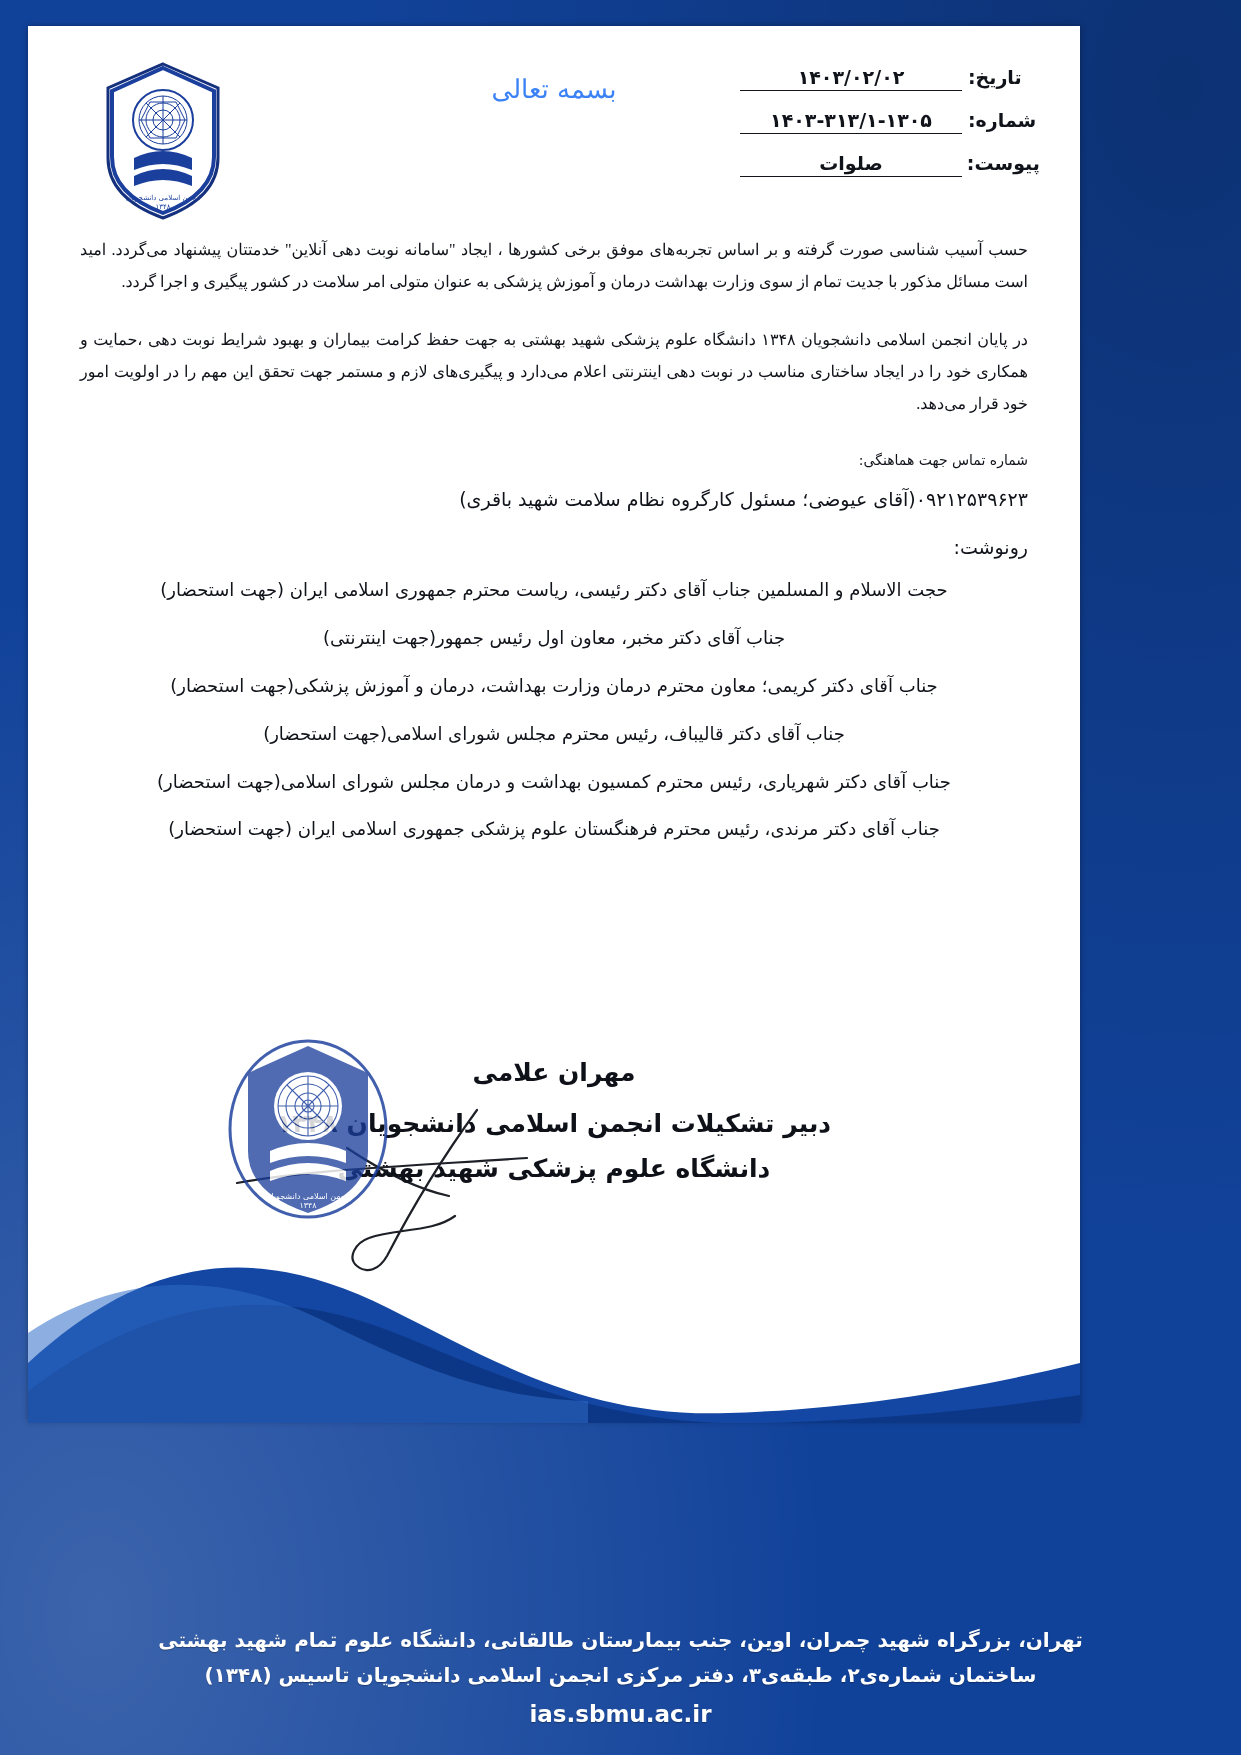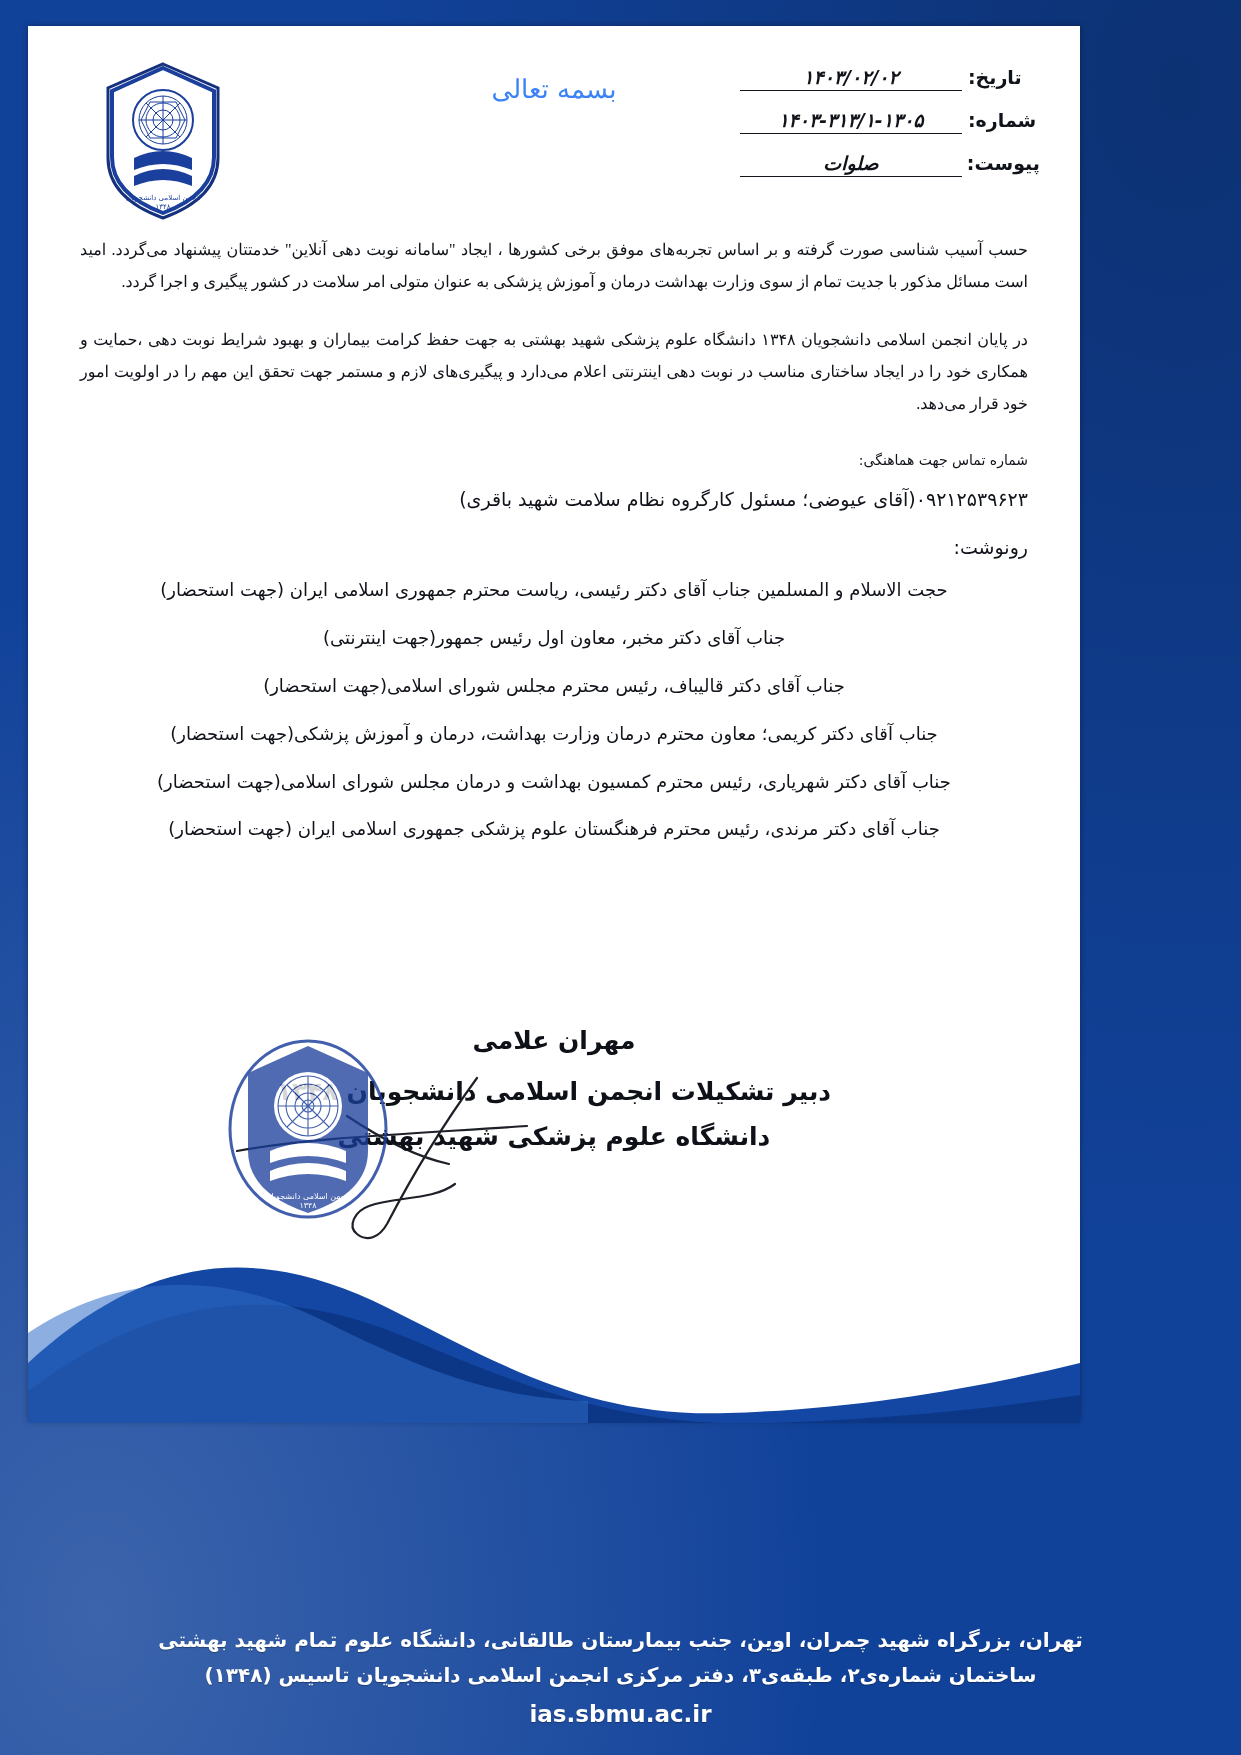--- a/index.html
+++ b/index.html
@@ -102,21 +102,20 @@
     text-align: left;
     flex: none;
   }
   .meta-value {
     flex: 1 1 auto;
     text-align: center;
     border-bottom: 1.5px solid #13161c;
     padding: 0 6px 2px 6px;
     margin-right: 6px;
     font-weight: bold;
-    font-style: italic;
   }
   .basmala {
     position: absolute;
     left: 0;
     right: 0;
     top: 48px;
     text-align: center;
     font-size: 26px;
     color: #3b82f6;
     font-family: "DejaVu Serif", "Liberation Serif", serif;
@@ -170,21 +169,21 @@
     line-height: 1.55;
     margin-bottom: 20px;
     text-align: center;
   }
 
   
   .signature {
     position: absolute;
     left: 0;
     right: 0;
-    top: 1000px;
+    top: 1032px;
     text-align: center;
   }
   .sign-block {
     position: relative;
     display: inline-block;
     padding: 0 40px;
     color: #0e1118;
   }
   .sign-name {
     font-size: 25px;
@@ -281,22 +280,22 @@
       <p class="para first">حسب آسیب شناسی صورت گرفته و بر اساس تجربه‌های موفق برخی کشورها ، ایجاد "سامانه نوبت دهی آنلاین" خدمتتان پیشنهاد می‌گردد. امید است مسائل مذکور با جدیت تمام از سوی وزارت بهداشت درمان و آموزش پزشکی به عنوان متولی امر سلامت در کشور پیگیری و اجرا گردد.</p>
       <p class="para">در پایان انجمن اسلامی دانشجویان ۱۳۴۸ دانشگاه علوم پزشکی شهید بهشتی به جهت حفظ کرامت بیماران و بهبود شرایط نوبت دهی ،حمایت و همکاری خود را در ایجاد ساختاری مناسب در نوبت دهی اینترنتی اعلام می‌دارد و پیگیری‌های لازم و مستمر جهت تحقق این مهم را در اولویت امور خود قرار می‌دهد.</p>
 
       <p class="line">شماره تماس جهت هماهنگی:</p>
       <p class="contact-num">۰۹۲۱۲۵۳۹۶۲۳(آقای عیوضی؛ مسئول کارگروه نظام سلامت شهید باقری)</p>
 
       <p class="cc-title">رونوشت:</p>
       <ul class="cc-list">
         <li>حجت الاسلام و المسلمین جناب آقای دکتر رئیسی، ریاست محترم جمهوری اسلامی ایران (جهت استحضار)</li>
         <li>جناب آقای دکتر مخبر، معاون اول رئیس جمهور(جهت اینترنتی)</li>
+        <li>جناب آقای دکتر کریمی؛ معاون محترم درمان وزارت بهداشت، درمان و آموزش پزشکی(جهت استحضار)</li>
         <li>جناب آقای دکتر قالیباف، رئیس محترم مجلس شورای اسلامی(جهت استحضار)</li>
-        <li>جناب آقای دکتر کریمی؛ معاون محترم درمان وزارت بهداشت، درمان و آموزش پزشکی(جهت استحضار)</li>
         <li>جناب آقای دکتر شهریاری، رئیس محترم کمسیون بهداشت و درمان مجلس شورای اسلامی(جهت استحضار)</li>
         <li>جناب آقای دکتر مرندی، رئیس محترم فرهنگستان علوم پزشکی جمهوری اسلامی ایران (جهت استحضار)</li>
       </ul>
     </div>
 
     <div class="signature">
       <div class="sign-block">
         <svg class="sign-scribble" viewBox="0 0 330 190">
           <g fill="none" stroke="#11151c" stroke-width="2.2" stroke-linecap="round">
             <path d="M10 95 C80 82 180 78 300 70"></path>

